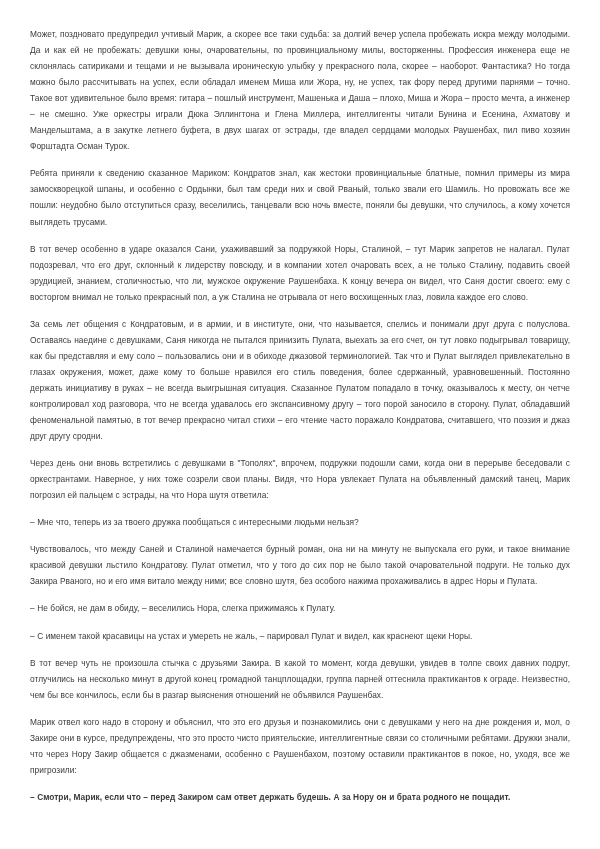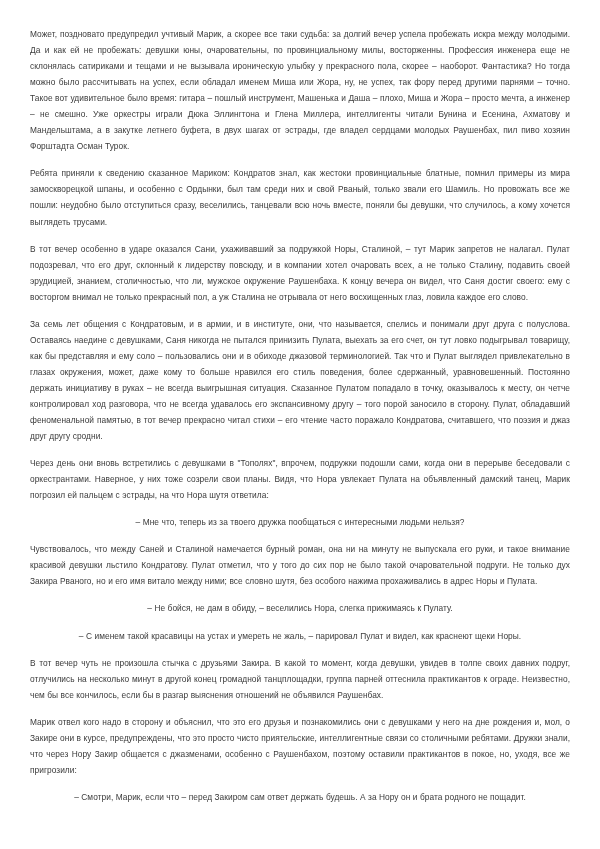--- a/index.html
+++ b/index.html
@@ -32,24 +32,25 @@
     line-height: 16.05px;
     color: #3b3b3b;
     text-align: justify;
     text-justify: inter-word;
     letter-spacing: 0.005em;
     word-spacing: 0.01em;
     hyphens: none;
     -webkit-hyphens: none;
   }
   p.para.dialogue {
-    text-align: center;
+    text-align: left;
   }
   p.para:last-child {
     margin-bottom: 12px;
+    font-weight: bold;
   }
 </style>
 </head>
 <body>
 
 <div class="page">
   <div class="doc-body">
 
     <p class="para">Может, поздновато предупредил учтивый Марик, а скорее все таки судьба: за долгий вечер успела пробежать искра между молодыми. Да и как ей не пробежать: девушки юны, очаровательны, по провинциальному милы, восторженны. Профессия инженера еще не склонялась сатириками и тещами и не вызывала ироническую улыбку у прекрасного пола, скорее – наоборот. Фантастика? Но тогда можно было рассчитывать на успех, если обладал именем Миша или Жора, ну, не успех, так фору перед другими парнями – точно. Такое вот удивительное было время: гитара – пошлый инструмент, Машенька и Даша – плохо, Миша и Жора – просто мечта, а инженер – не смешно. Уже оркестры играли Дюка Эллингтона и Глена Миллера, интеллигенты читали Бунина и Есенина, Ахматову и Мандельштама, а в закутке летнего буфета, в двух шагах от эстрады, где владел сердцами молодых Раушенбах, пил пиво хозяин Форштадта Осман Турок.</p>
     <p class="para">Ребята приняли к сведению сказанное Мариком: Кондратов знал, как жестоки провинциальные блатные, помнил примеры из мира замоскворецкой шпаны, и особенно с Ордынки, был там среди них и свой Рваный, только звали его Шамиль. Но провожать все же пошли: неудобно было отступиться сразу, веселились, танцевали всю ночь вместе, поняли бы девушки, что случилось, а кому хочется выглядеть трусами.</p>

